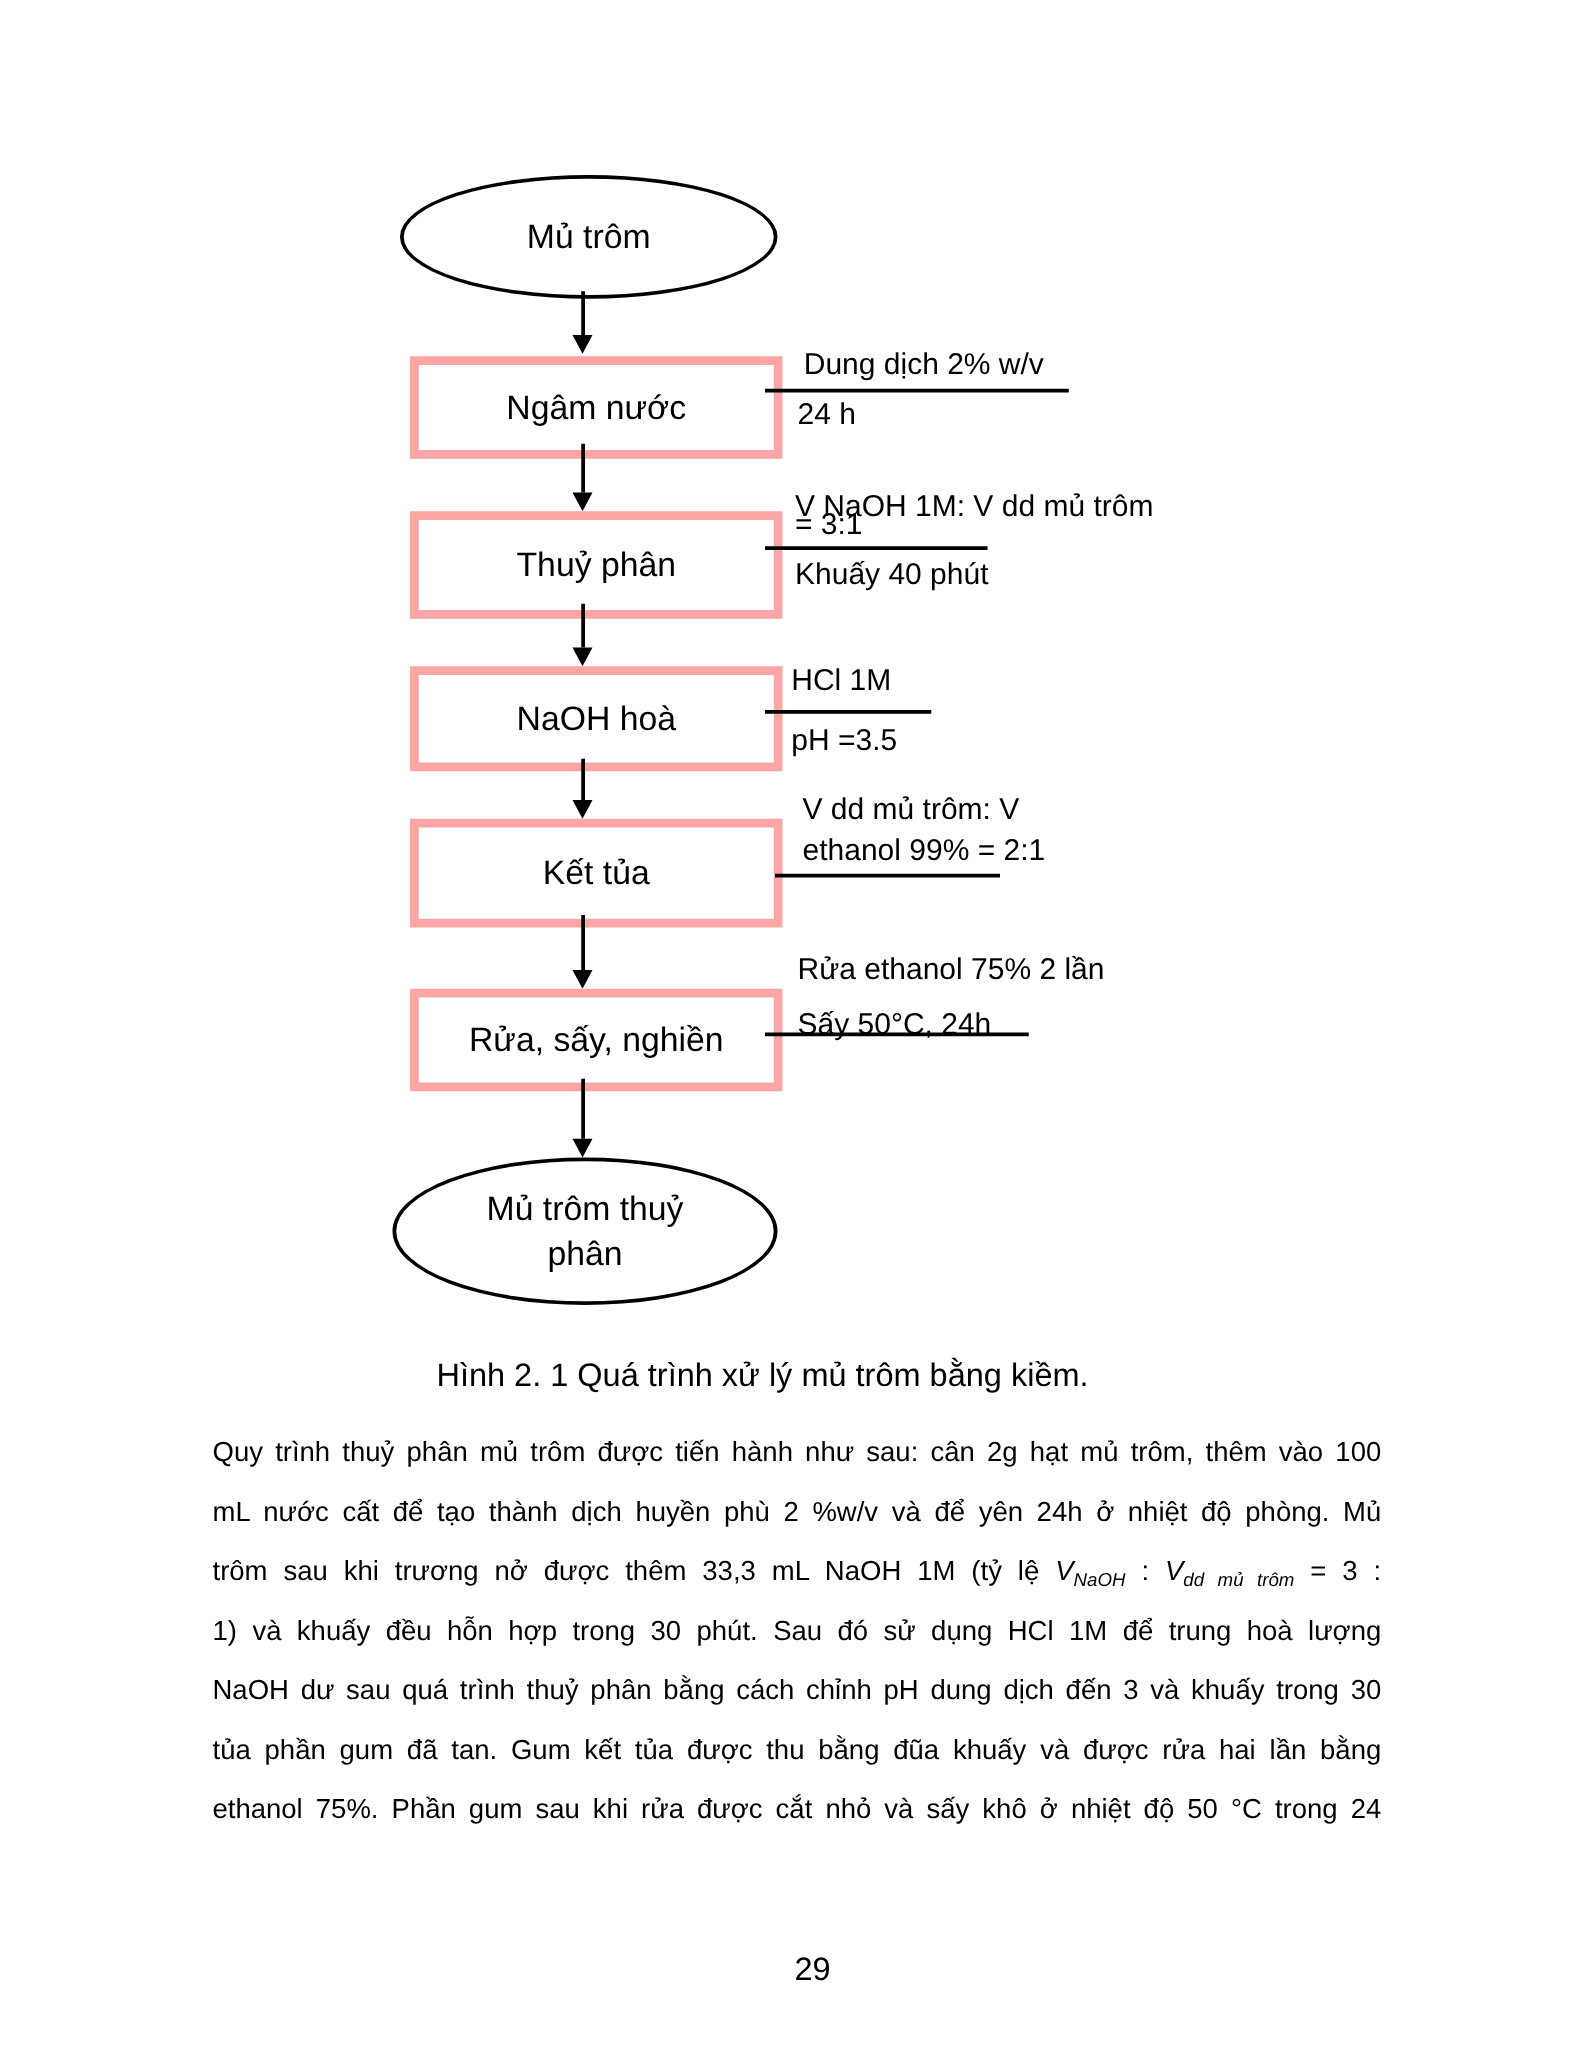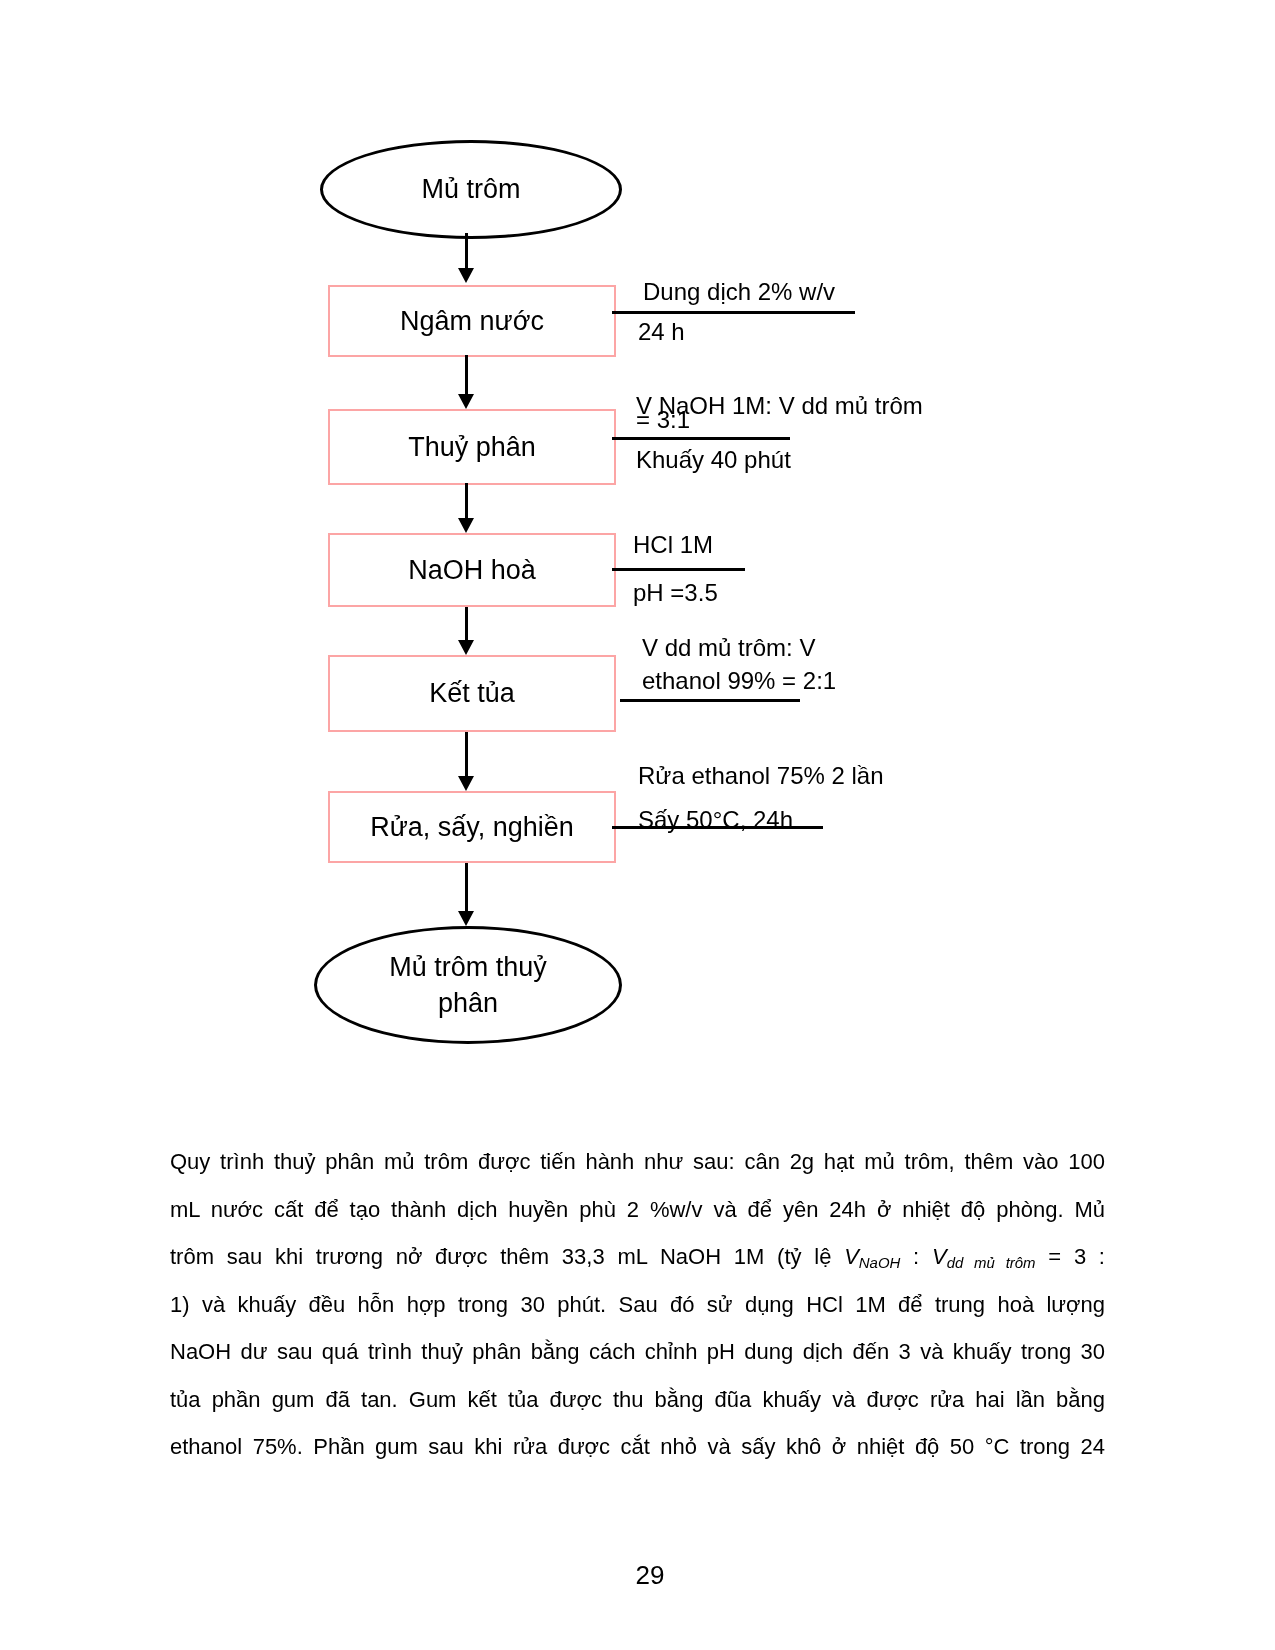--- a/index.html
+++ b/index.html
@@ -9,21 +9,21 @@
     font-family:Liberation Sans, sans-serif;
     overflow:hidden;
   }
   
   .ellipse{
     position:absolute;border:3px solid #000;border-radius:50%;
     display:flex;flex-direction:column;align-items:center;justify-content:center;
     font-size:27px;text-align:center;line-height:1.35;background:#fff;
   }
   .fbox{
-    position:absolute;left:328px;width:284px;border:2px solid #fca5a5;
+    position:absolute;left:328px;width:284px;border:7px solid #fca5a5;
     display:flex;align-items:center;justify-content:center;
     font-size:27px;background:#fff;
   }
   .arr{position:absolute;left:465px;width:3px;background:#000;}
   .arr::after{
     content:'';position:absolute;left:-7px;bottom:-15px;width:0;height:0;
     border-left:8px solid transparent;border-right:8px solid transparent;
     border-top:15px solid #000;
   }
   .conn{position:absolute;height:3px;background:#000;}
@@ -85,20 +85,21 @@
     <div class="ann" style="left:638px;top:806px">Sấy 50°C, 24h</div>
 
     <div class="arr" style="top:863px;height:48px"></div>
 
     <div class="ellipse" style="left:314px;top:926px;width:302px;height:112px">
       <span>Mủ trôm thuỷ</span>
       <span>phân</span>
     </div>
   </div>
 
+  <div class="caption">Hình 2. 1 Quá trình xử lý mủ trôm bằng kiềm.</div>
 
   <div class="body-text">
       <div class="bline"><span>Quy trình thuỷ phân mủ trôm được tiến hành như sau: cân 2g hạt mủ trôm, thêm vào 100</span></div>
       <div class="bline"><span>mL nước cất để tạo thành dịch huyền phù 2 %w/v và để yên 24h ở nhiệt độ phòng. Mủ</span></div>
       <div class="bline"><span>trôm sau khi trương nở được thêm 33,3 mL NaOH 1M (tỷ lệ </span><span class="var">V</span><span class="vsub">NaOH</span><span> : </span><span class="var">V</span><span class="vsub">dd mủ trôm</span><span> = 3 :</span></div>
       <div class="bline"><span>1) và khuấy đều hỗn hợp trong 30 phút. Sau đó sử dụng HCl 1M để trung hoà lượng</span></div>
       <div class="bline"><span>NaOH dư sau quá trình thuỷ phân bằng cách chỉnh pH dung dịch đến 3 và khuấy trong 30</span></div>
       <div class="bline"><span>tủa phần gum đã tan. Gum kết tủa được thu bằng đũa khuấy và được rửa hai lần bằng</span></div>
       <div class="bline"><span>ethanol 75%. Phần gum sau khi rửa được cắt nhỏ và sấy khô ở nhiệt độ 50 °C trong 24</span></div>
     </div>

